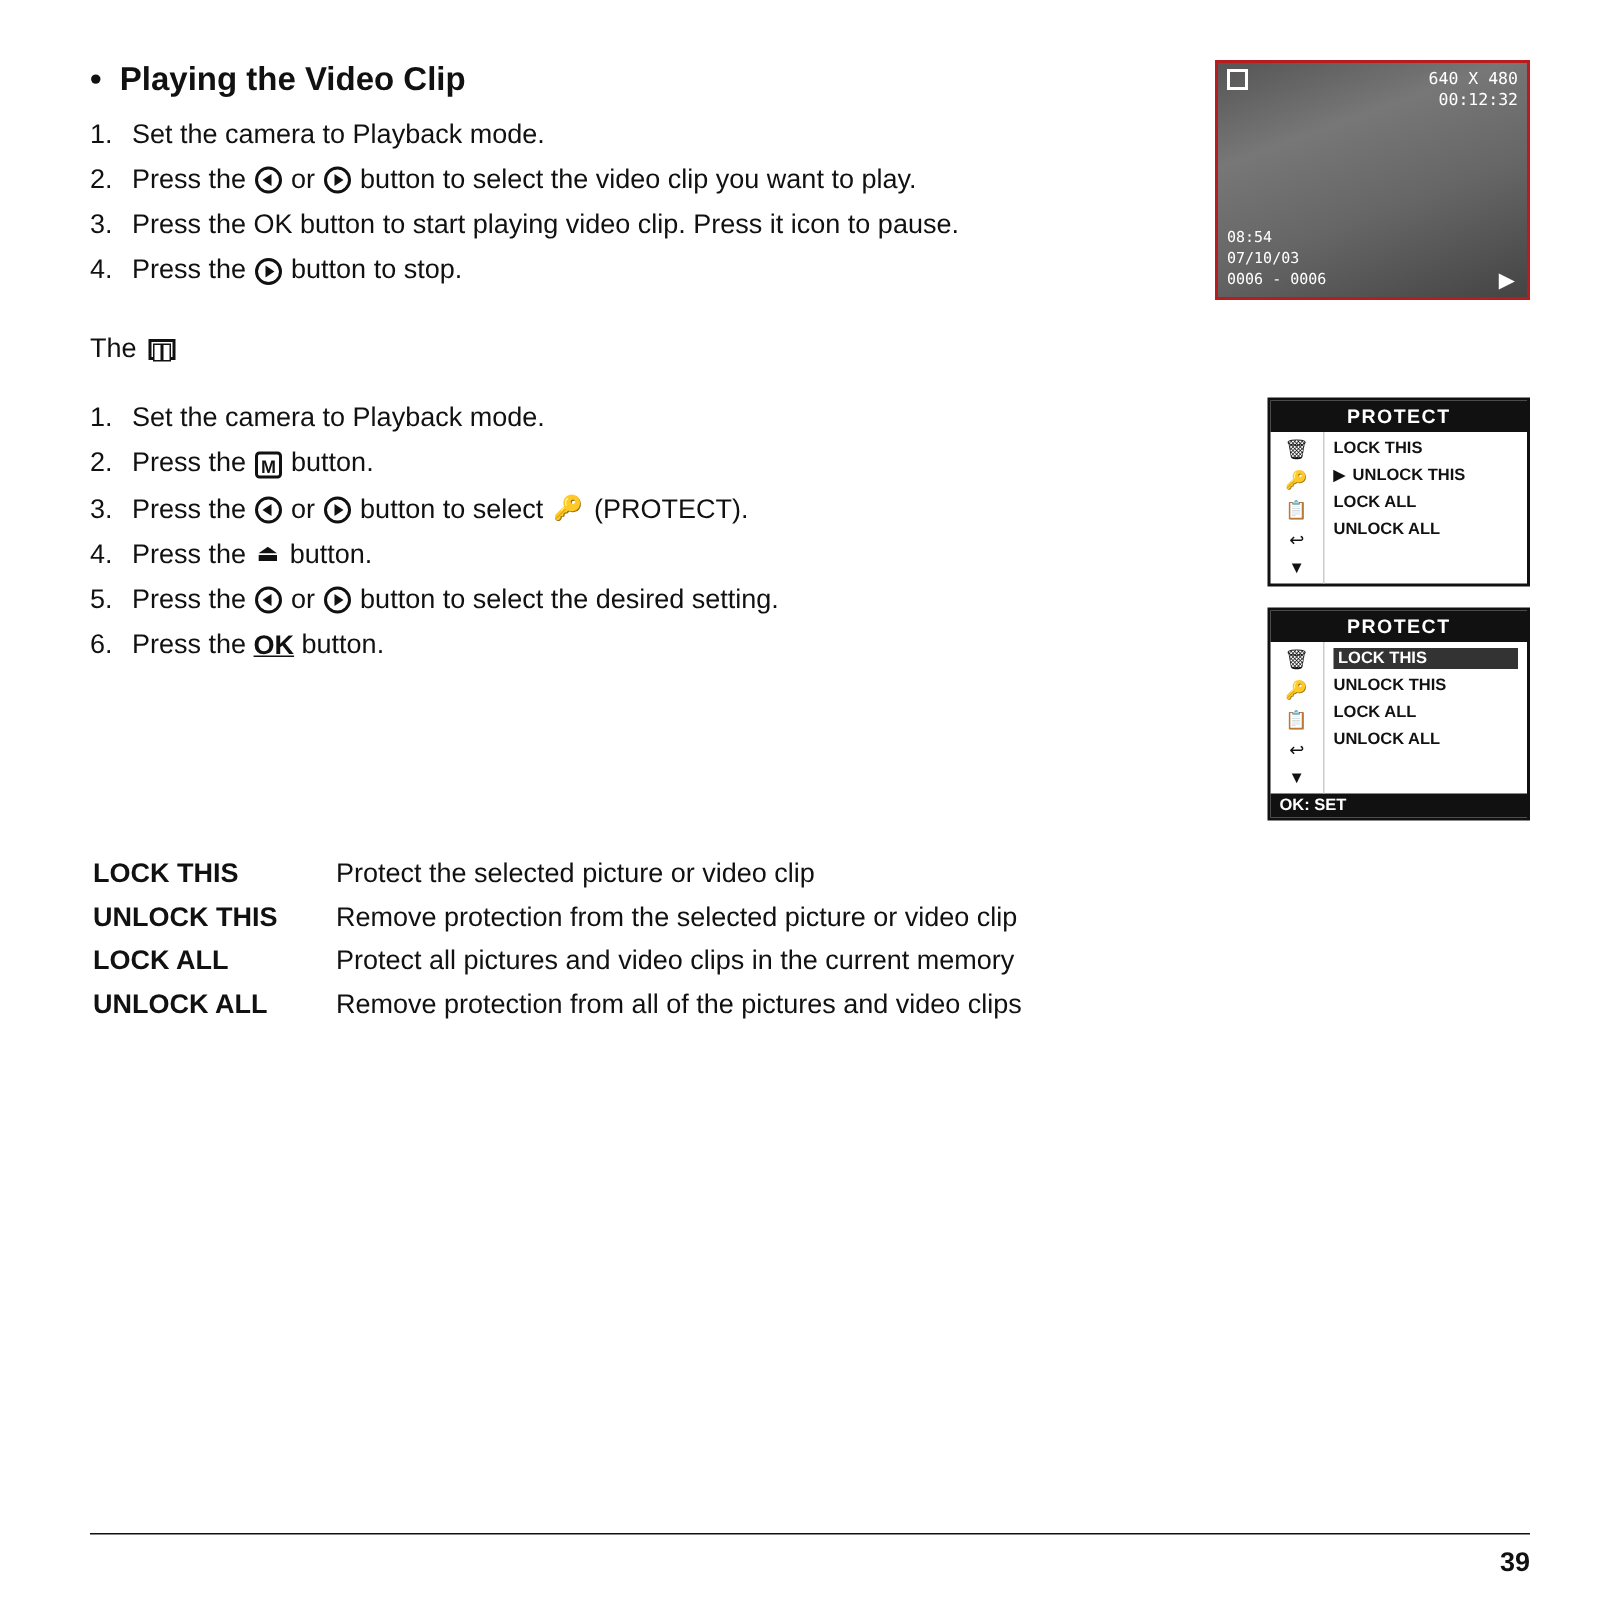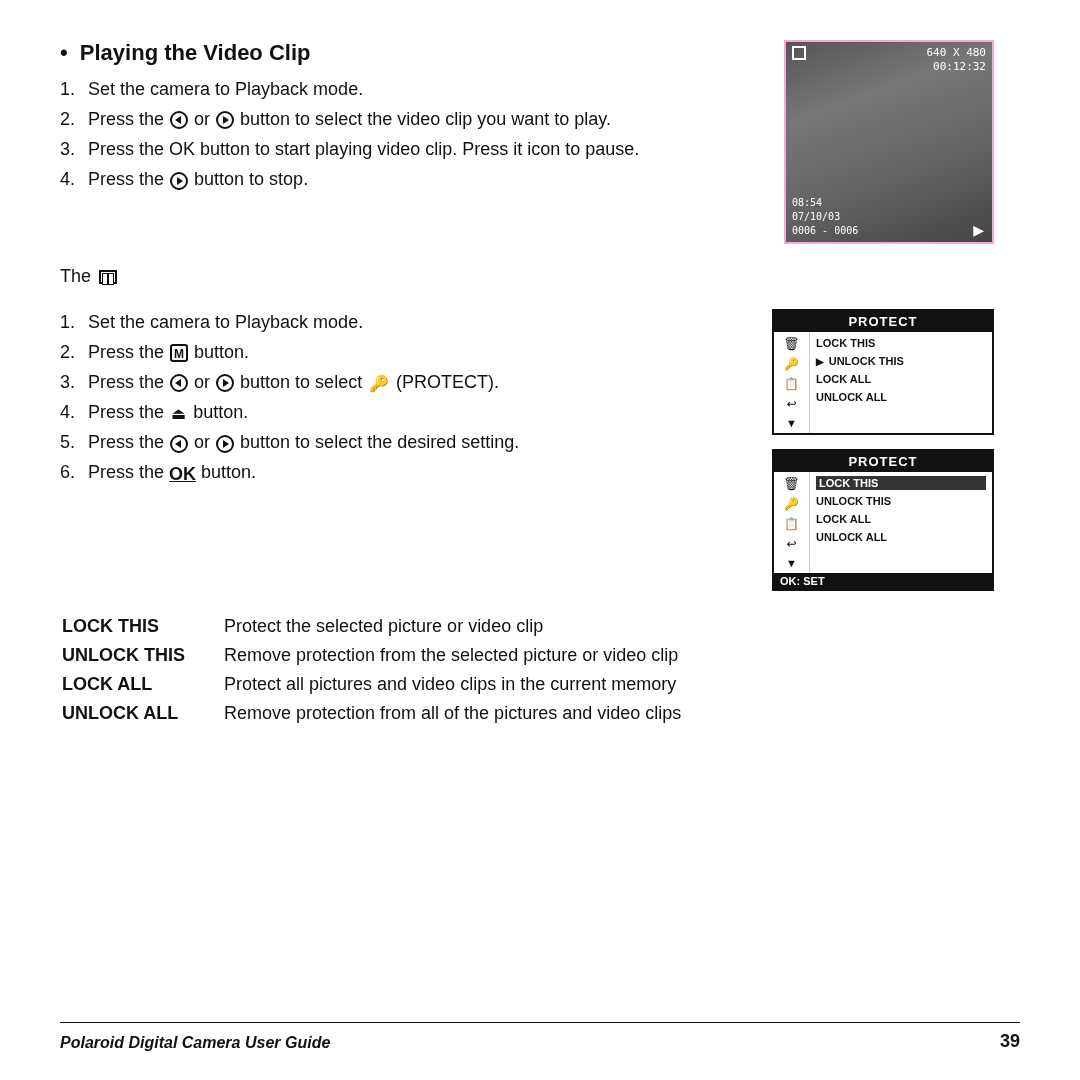--- a/index.html
+++ b/index.html
@@ -9,21 +9,21 @@
       background: #fff;
       font-family: Arial, Helvetica, sans-serif;
       font-size: 18px;
       color: #111;
       overflow: hidden;
       position: relative;
     }
     .page {
       width: 1080px;
       height: 1080px;
-      padding: 40px 86px 30px 60px;
+      padding: 40px 60px 30px 60px;
       position: relative;
     }
 
     
     .section-title {
       font-size: 22px;
       font-weight: bold;
       margin-bottom: 10px;
     }
     .bullet {
@@ -60,24 +60,24 @@
       flex: 1;
     }
     .section1-img {
       margin-left: 30px;
       flex-shrink: 0;
     }
 
     
     .lcd-screen {
       width: 210px;
-      height: 204px;
+      height: 160px;
       background: #888;
       position: relative;
-      border: 2px solid #f9a8d4;
+      border: 2px solid #b91c1c;
       overflow: hidden;
     }
     .lcd-screen .top-bar {
       position: absolute;
       top: 4px;
       right: 6px;
       font-size: 11px;
       color: #fff;
       text-align: right;
       line-height: 1.3;
@@ -155,21 +155,21 @@
     .section2-imgs {
       margin-left: 30px;
       display: flex;
       flex-direction: column;
       gap: 14px;
       flex-shrink: 0;
     }
 
     
     .protect-box {
-      width: 222px;
+      width: 175px;
       border: 2px solid #111;
       background: #fff;
       font-family: Arial, Helvetica, sans-serif;
     }
     .protect-box .protect-header {
       background: #111;
       color: #fff;
       text-align: center;
       font-size: 13px;
       font-weight: bold;
@@ -515,18 +515,17 @@
       </tr>
       <tr>
         <td>UNLOCK ALL</td>
         <td>Remove protection from all of the pictures and video clips</td>
       </tr>
     </tbody>
   </table>
 
   <div class="footer">
     <div class="footer-left">
-      <div class="brand">Polaroid Digital Camera User Guide</div>
     </div>
     <div class="footer-right">39</div>
   </div>
 
 </div>
 
 </body></html>

